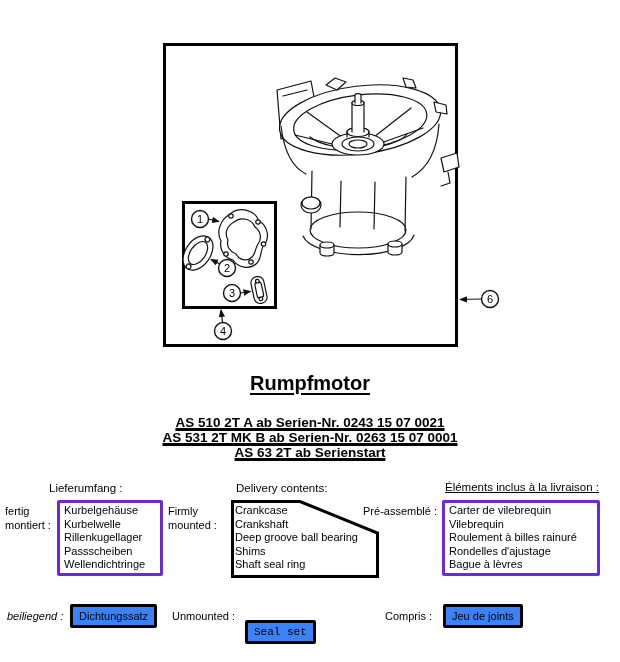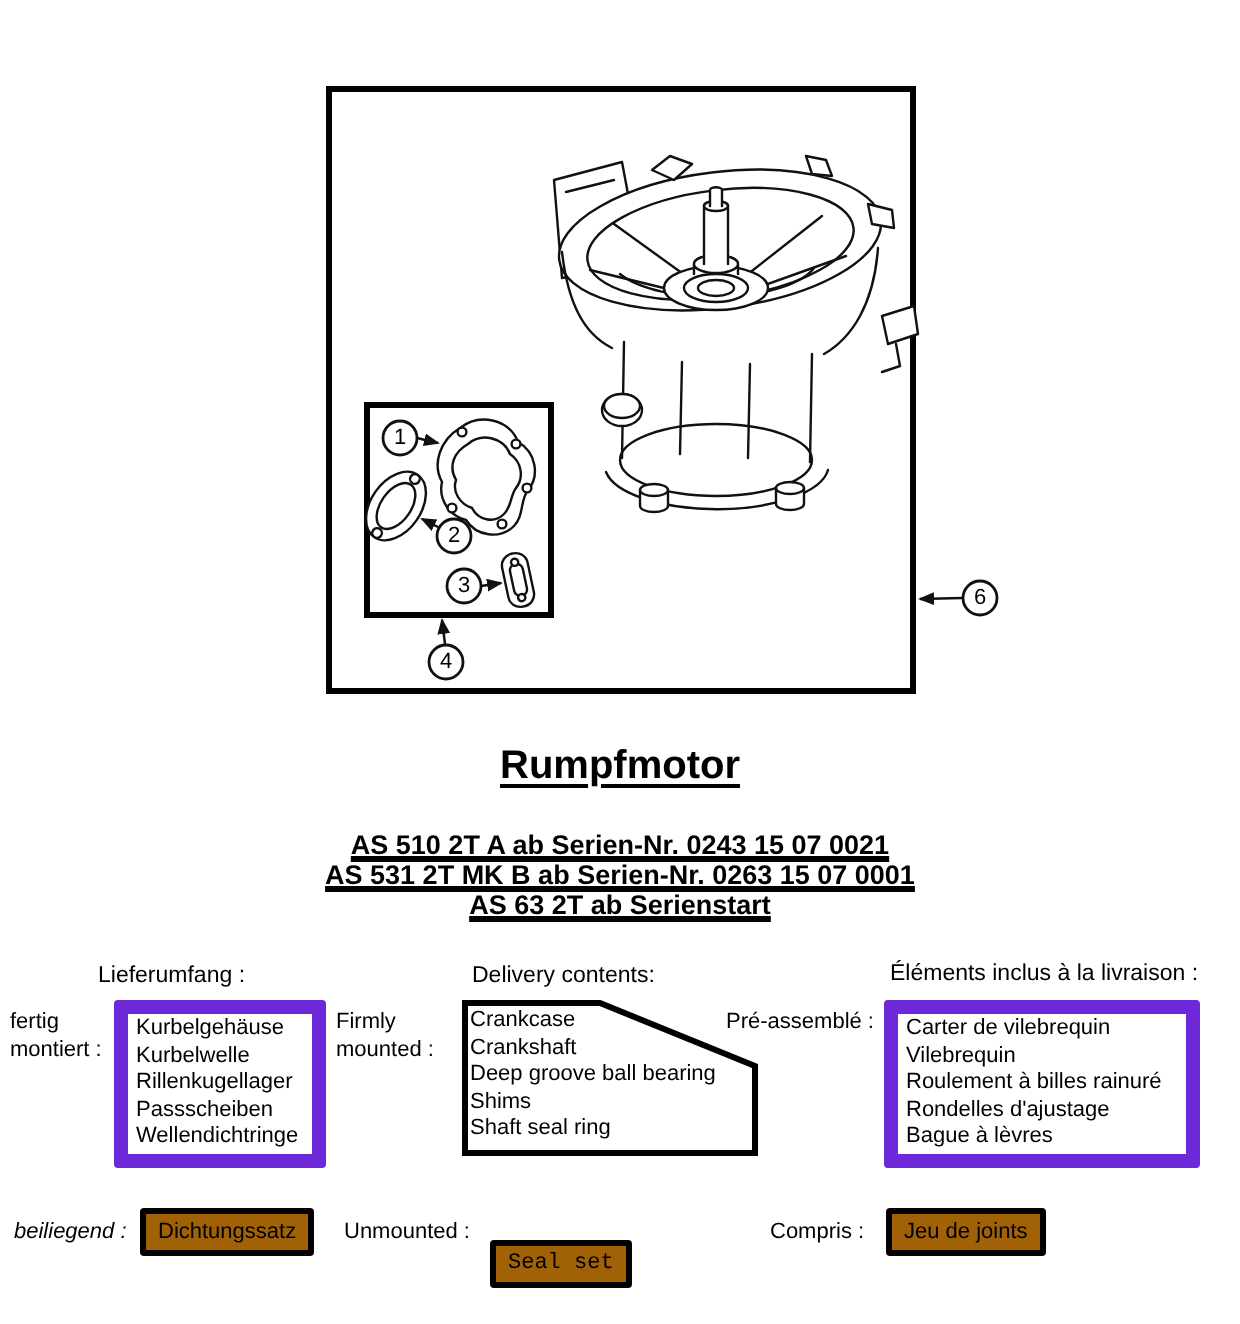--- a/index.html
+++ b/index.html
@@ -4,28 +4,28 @@
 <style>
   html,body { margin:0; padding:0; background:#fff; }
   .page {
     position:relative; width:620px; height:662px; background:#fff;
     font-family:"Liberation Sans", sans-serif; color:#000; overflow:hidden;
   }
   .abs { position:absolute; }
   .hdr { font-size:11.5px; white-space:nowrap; }
   .lbl { font-size:11px; line-height:13.6px; white-space:nowrap; }
   .itemsbox {
-    border:7px solid #6d28d9; border-radius:2px; background:#fff;
+    border:3px solid #6d28d9; border-radius:2px; background:#fff;
     padding:1px 4px; font-size:11px; line-height:13.6px; box-sizing:border-box;
   }
   .itemsbox span { display:block; white-space:nowrap; }
   .freeitems { font-size:11px; line-height:13.6px; }
   .freeitems span { display:block; white-space:nowrap; }
   .pillbox {
-    border:3px solid #000; border-radius:2px; background:#a16207;
+    border:3px solid #000; border-radius:2px; background:#3b82f6;
     padding:2px 6px; font-size:11px; line-height:14px; white-space:nowrap;
   }
   .title { left:0; top:372px; width:620px; text-align:center;
            font-size:20px; font-weight:bold; line-height:22px; }
   .title span { text-decoration:underline; text-decoration-thickness:2px; text-underline-offset:3px;text-align:right; }
   .serials { left:0; top:415px; width:620px; text-align:center;
              font-size:13.5px; font-weight:bold; line-height:15px;text-decoration:underline; }
   .serials div span { text-decoration:underline; text-decoration-thickness:1.5px; text-underline-offset:2px; }
   .figsvg { position:absolute; left:160px; top:40px; }
   svg text.callout { font:11px "Liberation Sans", sans-serif; fill:#000; }
@@ -147,21 +147,21 @@
   </div>
 
   <div class="abs serials">
     <div><span>AS 510 2T A ab Serien-Nr. 0243 15 07 0021</span></div>
     <div><span>AS 531 2T MK B ab Serien-Nr. 0263 15 07 0001</span></div>
     <div><span>AS 63 2T ab Serienstart</span></div>
   </div>
 
   <div class="abs hdr" style="left:49px; top:482px;">Lieferumfang :</div>
   <div class="abs hdr" style="left:236px; top:482px;">Delivery contents:</div>
-  <div class="abs hdr" style="left:445px; top:481px;">Éléments inclus à la livraison :</div>
+  <div class="abs hdr" style="left:445px; top:481px;text-decoration:underline;">Éléments inclus à la livraison :</div>
 
   <div class="abs lbl" style="left:5px; top:505px;">
     <span style="display:block;">fertig</span>
     <span style="display:block;">montiert :</span>
   </div>
 
   <div class="abs itemsbox" style="left:57px; top:500px; width:106px;">
     <span>Kurbelgehäuse</span>
     <span>Kurbelwelle</span>
     <span>Rillenkugellager</span>

